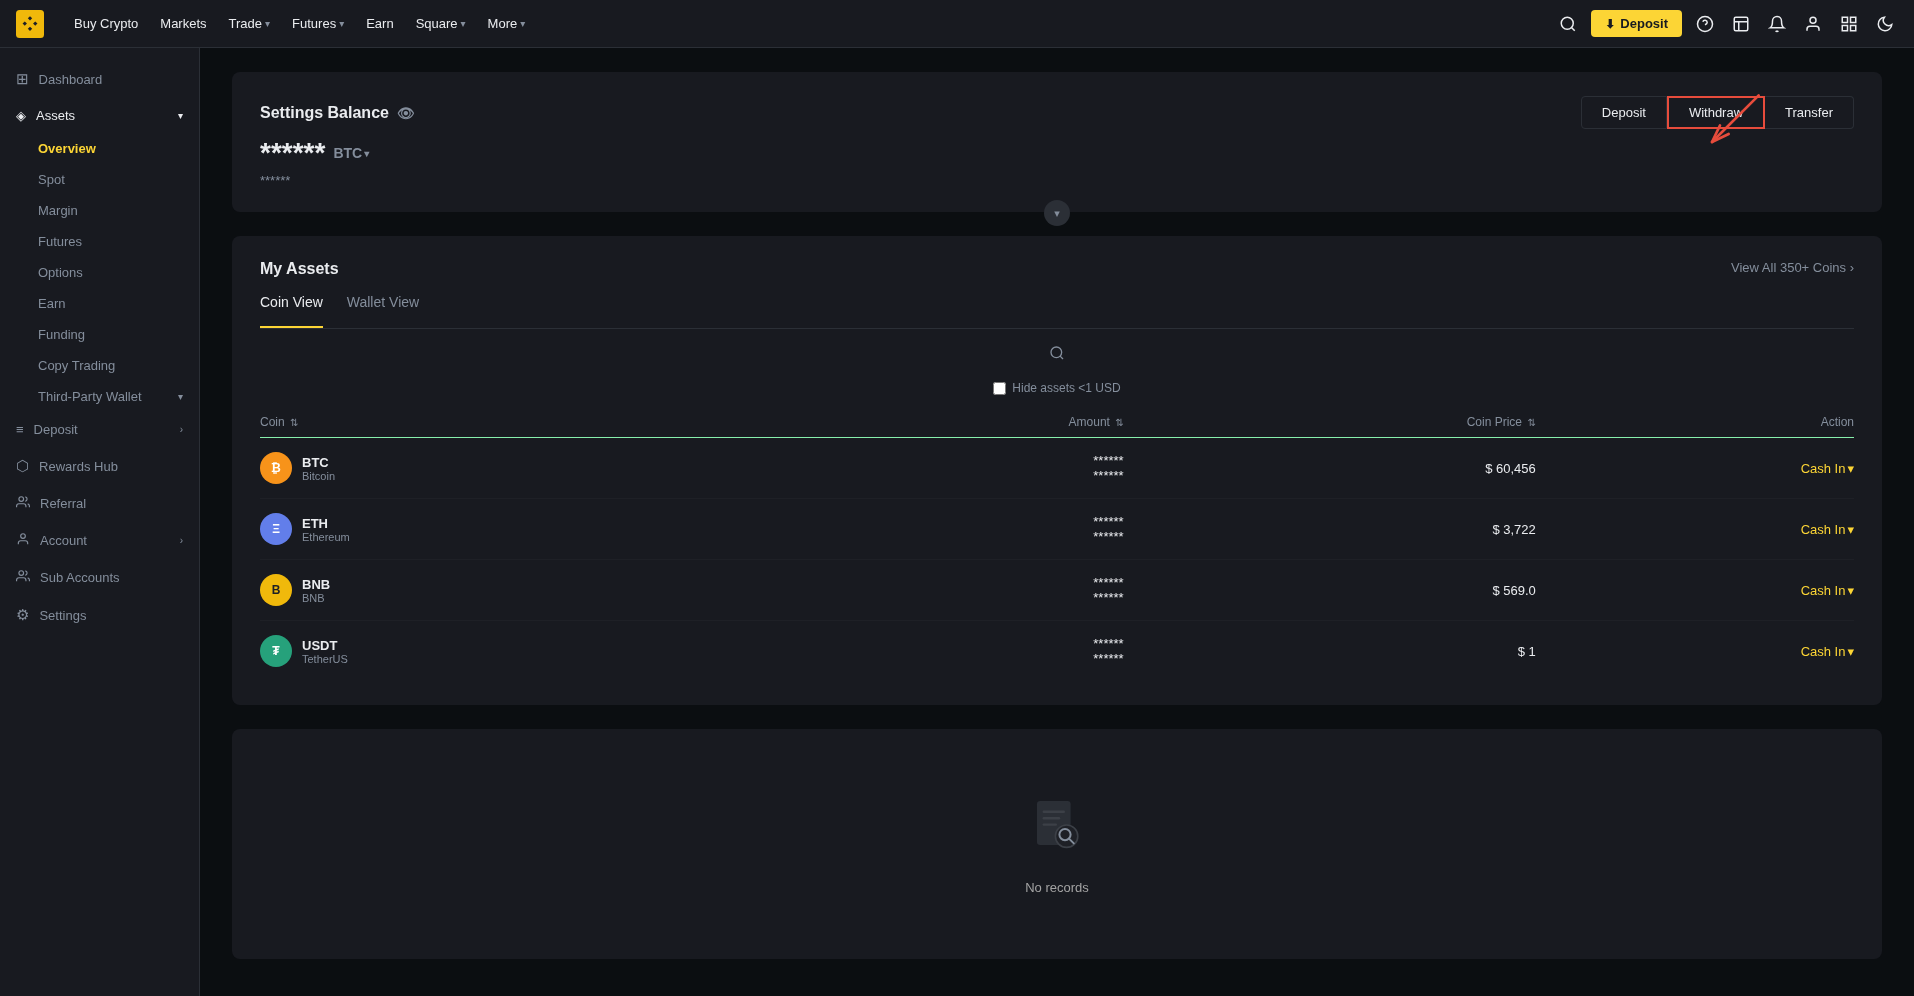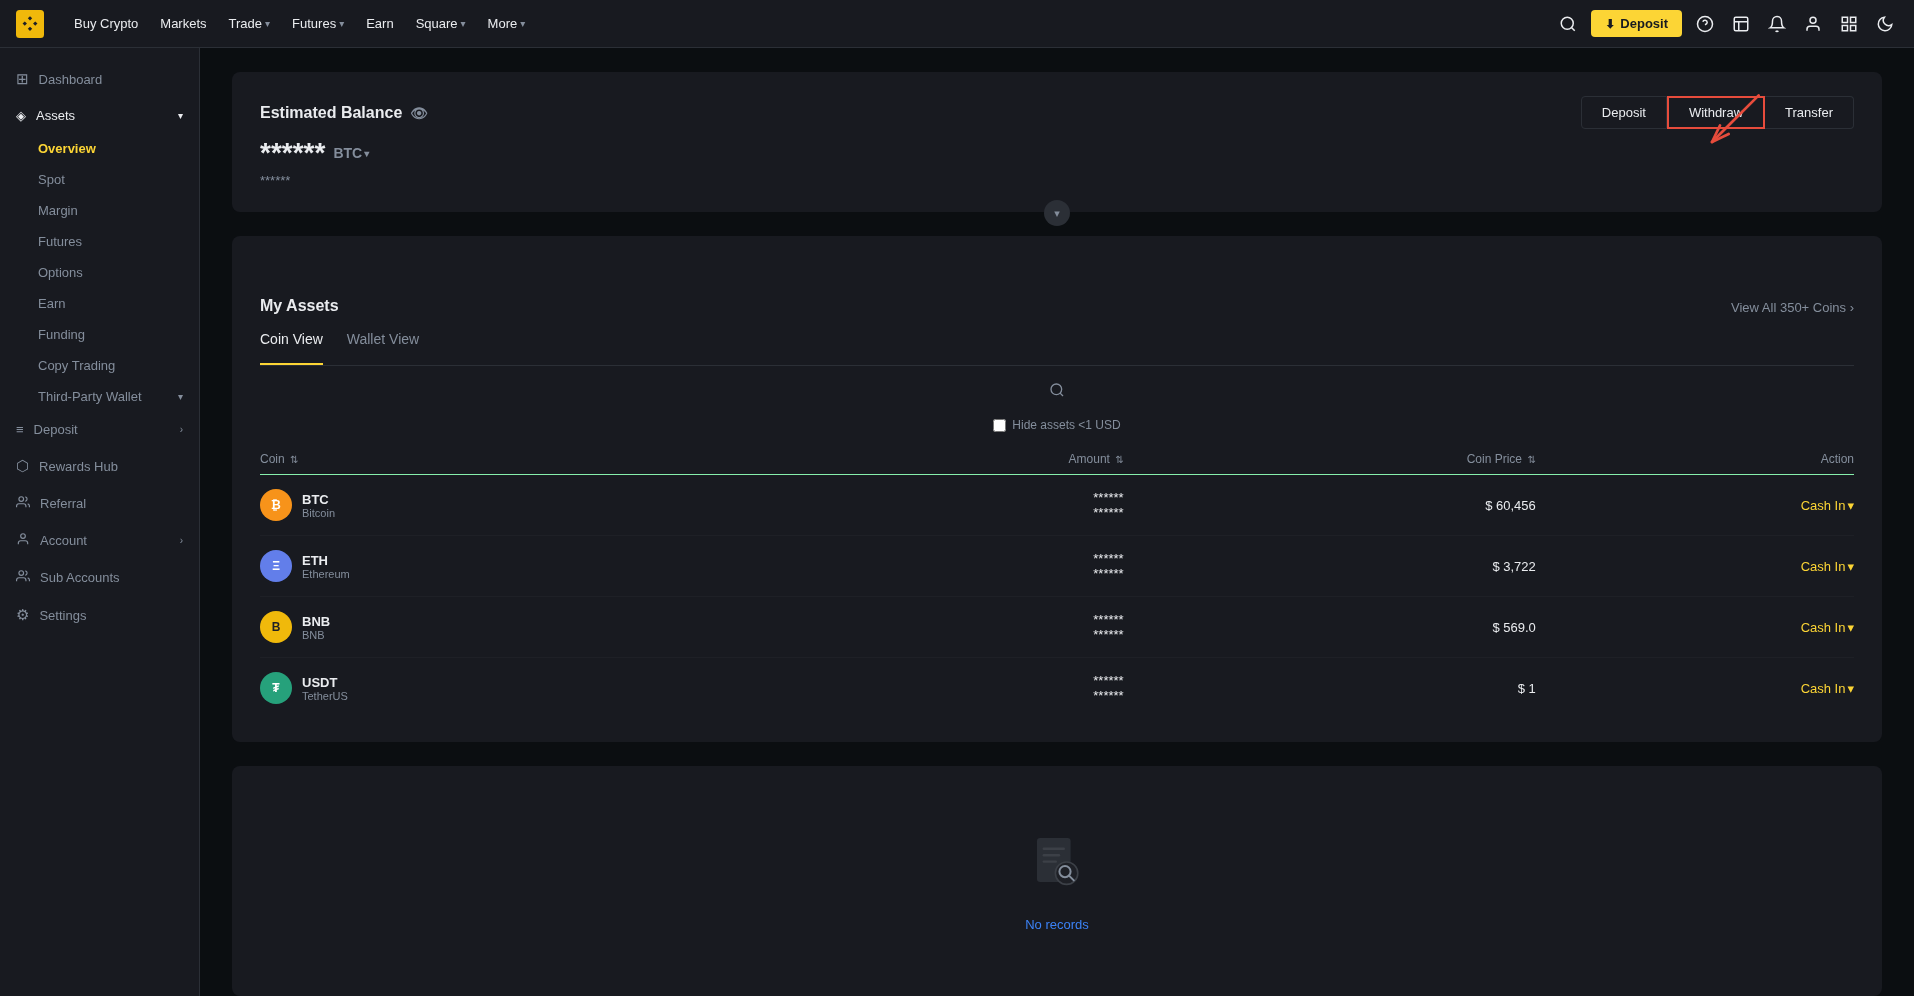--- a/index.html
+++ b/index.html
@@ -246,38 +246,37 @@
 
     
     .assets-card {
       background: #181a20;
       border-radius: 8px;
       padding: 24px 28px;
       margin-bottom: 24px;
     }
     .section-header {
       display: flex;
-      align-items: flex-end;
+      align-items: flex-start;
       justify-content: space-between;
       margin-bottom: 16px;
     }
     .section-title {
       font-size: 16px;
       font-weight: 600;
       color: #eaecef;
     }
     .view-all-link {
       font-size: 13px;
       color: #848e9c;
       text-decoration: none;
       cursor: pointer;
       display: flex;
       align-items: center;
       gap: 3px;
-      margin-top: 40px;
     }
 
     .tabs {
       display: flex;
       gap: 24px;
       margin-bottom: 16px;
       border-bottom: 1px solid #2b2f36;
     }
     .tab {
       font-size: 14px;
@@ -382,21 +381,21 @@
       justify-content: center;
       padding: 40px 0;
       gap: 12px;
     }
     .no-records-icon {
       font-size: 48px;
       color: #444;
     }
     .no-records-text {
       font-size: 13px;
-      color: #3b82f6;
+      color: #a3a3a3;
     }
     .more-link {
       font-size: 13px;
       color: #848e9c;
       cursor: pointer;
       display: flex;
       align-items: center;
       gap: 3px;
     }
 
@@ -589,21 +588,21 @@
       <span class="s-icon">⚙</span>
       <span>Settings</span>
     </div>
   </aside>
 
   <main class="main">
 
     <div class="balance-card">
       <div class="balance-header">
         <div class="balance-title">
-          <span>Estimated Balance</span>
+          <span>Settings Balance</span>
           <span class="eye-icon">👁</span>
         </div>
         <div class="balance-actions">
           <button class="balance-btn">Deposit</button>
           <button class="balance-btn withdraw-highlight">Withdraw</button>
           <button class="balance-btn">Transfer</button>
         </div>
       </div>
 
       <div class="balance-amount">

